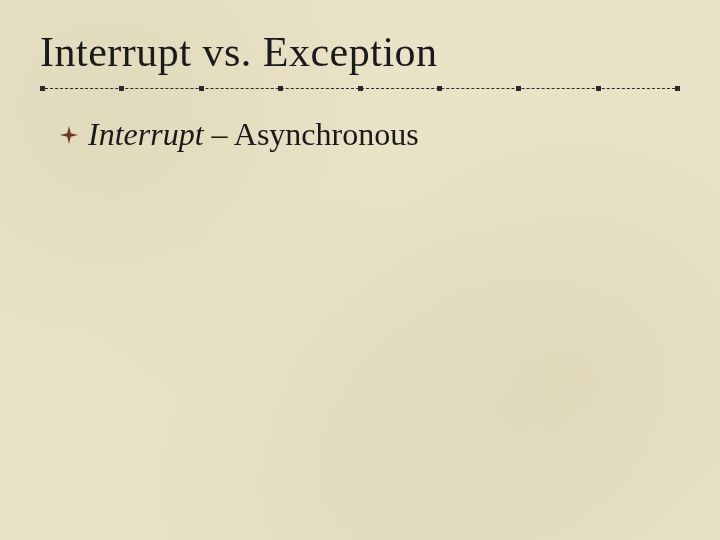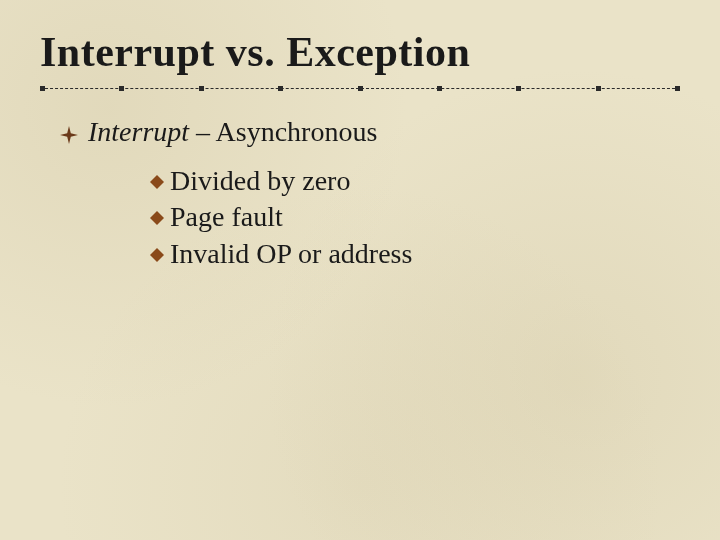--- a/index.html
+++ b/index.html
@@ -15,21 +15,21 @@
       radial-gradient(circle at 15% 20%, rgba(200,188,150,0.25) 0%, transparent 40%),
       radial-gradient(circle at 80% 70%, rgba(200,188,150,0.25) 0%, transparent 45%),
       radial-gradient(circle at 50% 90%, rgba(200,188,150,0.18) 0%, transparent 50%);
     font-family: "Times New Roman", Times, serif;
     color: #1a1a1a;
     box-sizing: border-box;
     padding: 28px 40px 28px 40px;
   }
   .title {
     font-size: 42px;
-    font-weight: 700;
+    font-weight: 400;
     margin: 0 0 10px 0;
     letter-spacing: 0.5px;
   }
   .divider {
     width: 640px;
     height: 6px;
     margin: 0 0 22px 0;
     position: relative;
   }
   .divider-line {
@@ -53,21 +53,21 @@
     height: 5px;
     background: #2a2a2a;
     display: block;
   }
   .content {
     padding-left: 20px;
   }
   .bullet-row {
     display: flex;
     align-items: flex-start;
-    font-size: 28px;
+    font-size: 32px;
     line-height: 1.25;
     margin-bottom: 4px;
   }
   .bullet-icon {
     flex: 0 0 auto;
     width: 18px;
     height: 18px;
     margin-top: 12px;
     margin-right: 10px;
   }
@@ -120,38 +120,14 @@
   <div class="bullet-row">
     <svg class="bullet-icon" viewBox="0 0 20 20">
       <polygon points="10,0 12,8 20,10 12,12 10,20 8,12 0,10 8,8" fill="#6b3a1a"></polygon>
     </svg>
     <div class="bullet-text">
       <span class="term">Interrupt</span><span> – Asynchronous</span>
     </div>
   </div>
 
 
-  <div class="sub-content">
-
-    <div class="sub-row">
-      <svg class="sub-icon" viewBox="0 0 20 20">
-        <polygon points="10,0 20,10 10,20 0,10" fill="#8a4a1a"></polygon>
-      </svg>
-      <div>Divided by zero</div>
-    </div>
-
-    <div class="sub-row">
-      <svg class="sub-icon" viewBox="0 0 20 20">
-        <polygon points="10,0 20,10 10,20 0,10" fill="#8a4a1a"></polygon>
-      </svg>
-      <div>Page fault</div>
-    </div>
-
-    <div class="sub-row">
-      <svg class="sub-icon" viewBox="0 0 20 20">
-        <polygon points="10,0 20,10 10,20 0,10" fill="#8a4a1a"></polygon>
-      </svg>
-      <div>Invalid OP or address</div>
-    </div>
-
-  </div>
 
 </div>
 
 </body></html>

